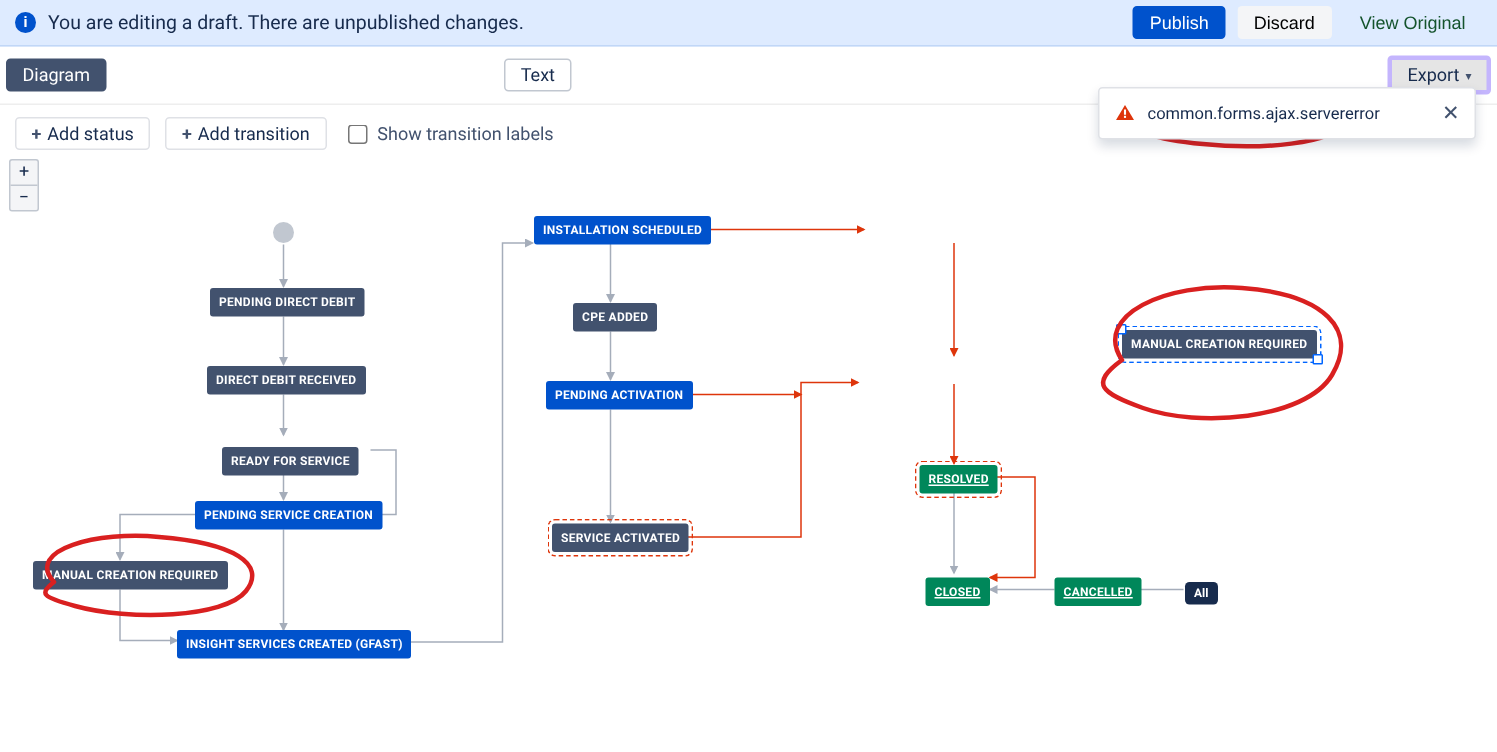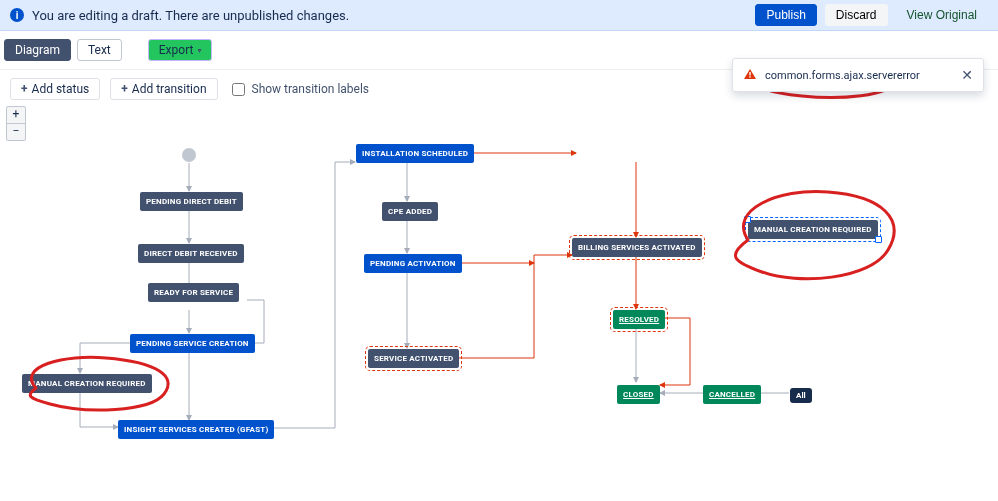--- a/index.html
+++ b/index.html
@@ -4,24 +4,24 @@
 <style>
   html, body { margin: 0; padding: 0; width: 998px; height: 501px; font-family: -apple-system, BlinkMacSystemFont, "Segoe UI", Roboto, "Helvetica Neue", Arial, sans-serif; font-size: 13px; color: #172b4d; background: #fff; overflow: hidden; }
   .banner { height: 30px; background: #deebff; display: flex; align-items: center; padding: 0 10px; justify-content: space-between; border-bottom: 1px solid #c1d7f7; }
   .banner-left { display: flex; align-items: center; gap: 8px; }
   .info-icon { width: 14px; height: 14px; border-radius: 50%; background: #0052cc; color: #fff; display: inline-flex; align-items: center; justify-content: center; font-size: 10px; font-weight: bold; }
   .banner-right { display: flex; align-items: center; gap: 8px; }
   .btn { border: 1px solid transparent; border-radius: 3px; padding: 3px 10px; font-size: 12px; cursor: pointer; background: #f4f5f7; }
   .btn-primary { background: #0052cc; color: #fff; border-color: #0052cc; }
   .btn-link { background: none; color: #14532d; }
   .btn-subtle { background: #f4f5f7; }
-  .toolbar1 { display: flex; align-items: center; height: 34px; padding: 2px 4px; gap: 6px; border-bottom: 1px solid #eee; }
+  .toolbar1 { display: flex; align-items: center; height: 34px; padding: 2px 4px; gap: 6px; border-bottom: 1px solid #eee; justify-content: space-between; }
   .tab { border: 1px solid #c1c7d0; background: #fff; border-radius: 3px; padding: 3px 10px; font-size: 12px; cursor: pointer; }
   .tab.active { background: #42526e; color: #fff; border-color: #42526e; }
-  .dropdown { border: 1px solid #c4b5fd; background: #22c55e; border-radius: 3px; padding: 3px 10px; font-size: 12px; cursor: pointer; display: inline-flex; align-items: center; gap: 4px; }
+  .dropdown { border: 3px solid #c4b5fd; background: #e5e5e5; border-radius: 3px; padding: 3px 10px; font-size: 12px; cursor: pointer; display: inline-flex; align-items: center; gap: 4px; }
   .toolbar2 { display: flex; align-items: center; height: 34px; padding: 2px 10px; gap: 10px; }
   .add-btn { border: 1px solid #dfe1e6; background: #fff; border-radius: 3px; padding: 3px 10px; font-size: 12px; cursor: pointer; display: inline-flex; align-items: center; gap: 4px; }
   .plus { font-weight: bold; color: #42526e; }
   .chk-wrap { display: inline-flex; align-items: center; gap: 4px; font-size: 12px; color: #42526e; }
   input[type="checkbox"] { width: 13px; height: 13px; }
   .canvas-area { position: absolute; top: 100px; left: 0; right: 0; bottom: 0; background: #fff; }
   .zoom-ctrl { position: absolute; top: 6px; left: 6px; width: 18px; border: 1px solid #c1c7d0; border-radius: 2px; background: #f4f5f7; }
   .zoom-btn { height: 16px; text-align: center; font-size: 12px; line-height: 14px; cursor: pointer; border-bottom: 1px solid #c1c7d0; }
   .zoom-btn:last-child { border-bottom: none; }
   .node { position: absolute; background: #42526e; color: #fff; font-size: 8px; font-weight: 700; text-align: center; padding: 5px 6px; border-radius: 2px; letter-spacing: 0.2px; white-space: nowrap; }
@@ -149,31 +149,30 @@
 
     <path class="edge-red" marker-end="url(#ar)" d="M636 156 V 209"></path>
 
     <path class="edge-red" marker-end="url(#ar)" d="M660 218 H 690 V 285 H 660"></path>
   </svg>
 
   <div class="start-circle" style="left:182px; top:48px"></div>
 
   <div class="node" style="left:140px; top:92px">PENDING DIRECT DEBIT</div>
   <div class="node" style="left:138px; top:144px">DIRECT DEBIT RECEIVED</div>
-  <div class="node" style="left:148px; top:183px">READY FOR SERVICE</div>
+  <div class="node" style="left:148px; top:198px">READY FOR SERVICE</div>
   <div class="node blue" style="left:130px; top:234px">PENDING SERVICE CREATION</div>
   <div class="node" style="left:22px; top:274px">MANUAL CREATION REQUIRED</div>
   <div class="node blue" style="left:356px; top:44px">INSTALLATION SCHEDULED</div>
 
   <div class="node blue" style="left:118px; top:320px">INSIGHT SERVICES CREATED (GFAST)</div>
   <div class="node" style="left:382px; top:102px">CPE ADDED</div>
   <div class="node blue" style="left:364px; top:154px">PENDING ACTIVATION</div>
   <div class="node dashed-red" style="left:368px; top:249px">SERVICE ACTIVATED</div>
 
-  <div class="node dashed-red" style="left:572px; top:138px">BILLING SERVICES ACTIVATED</div>
   <div class="node green dashed-red" style="left:613px; top:210px">RESOLVED</div>
   <div class="node green" style="left:617px; top:285px">CLOSED</div>
   <div class="node green" style="left:703px; top:285px">CANCELLED</div>
   <div class="pill" style="left:790px; top:288px">All</div>
 
   <div class="node dashed-blue sel-handles" style="left:748px; top:120px">MANUAL CREATION REQUIRED</div>
 
   <div class="annot" style="left:740px; top:-44px">
     <svg width="170" height="50">
         <path class="ann-stroke" d="M12 20 C 10 6, 60 2, 90 4 C 140 6, 160 14, 155 26 C 150 40, 100 44, 62 40 C 30 37, 14 32, 12 20 Z"></path>

